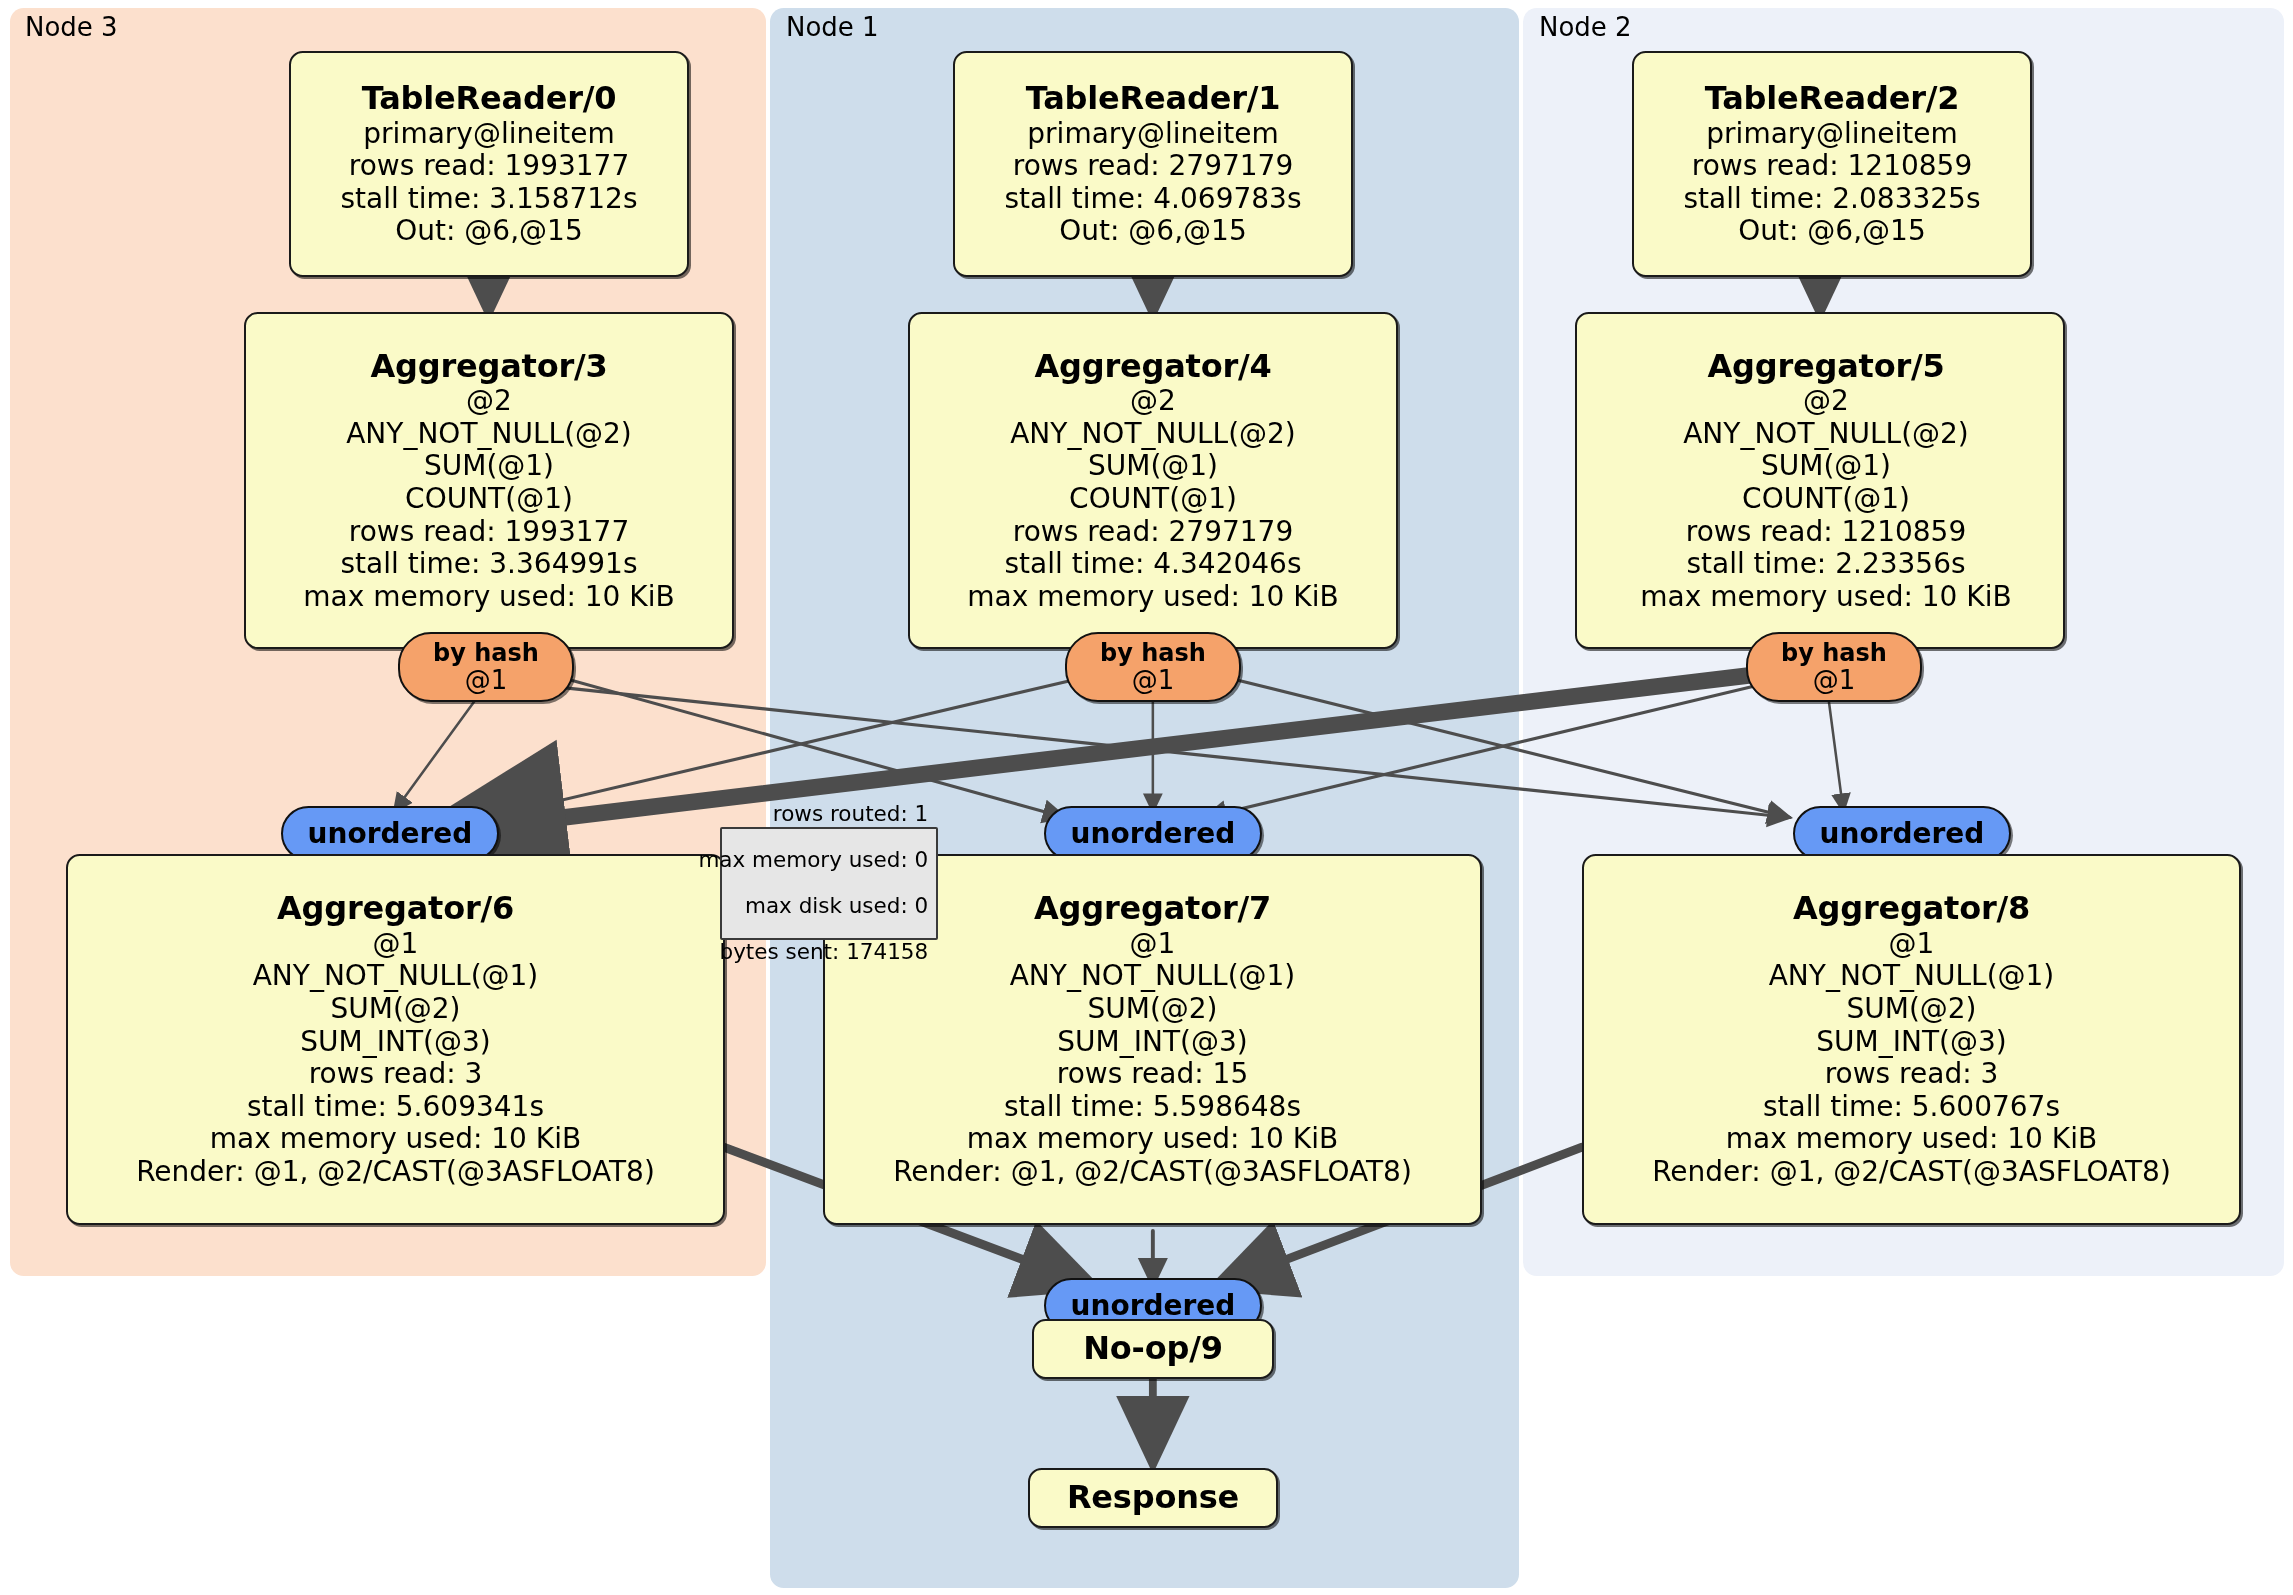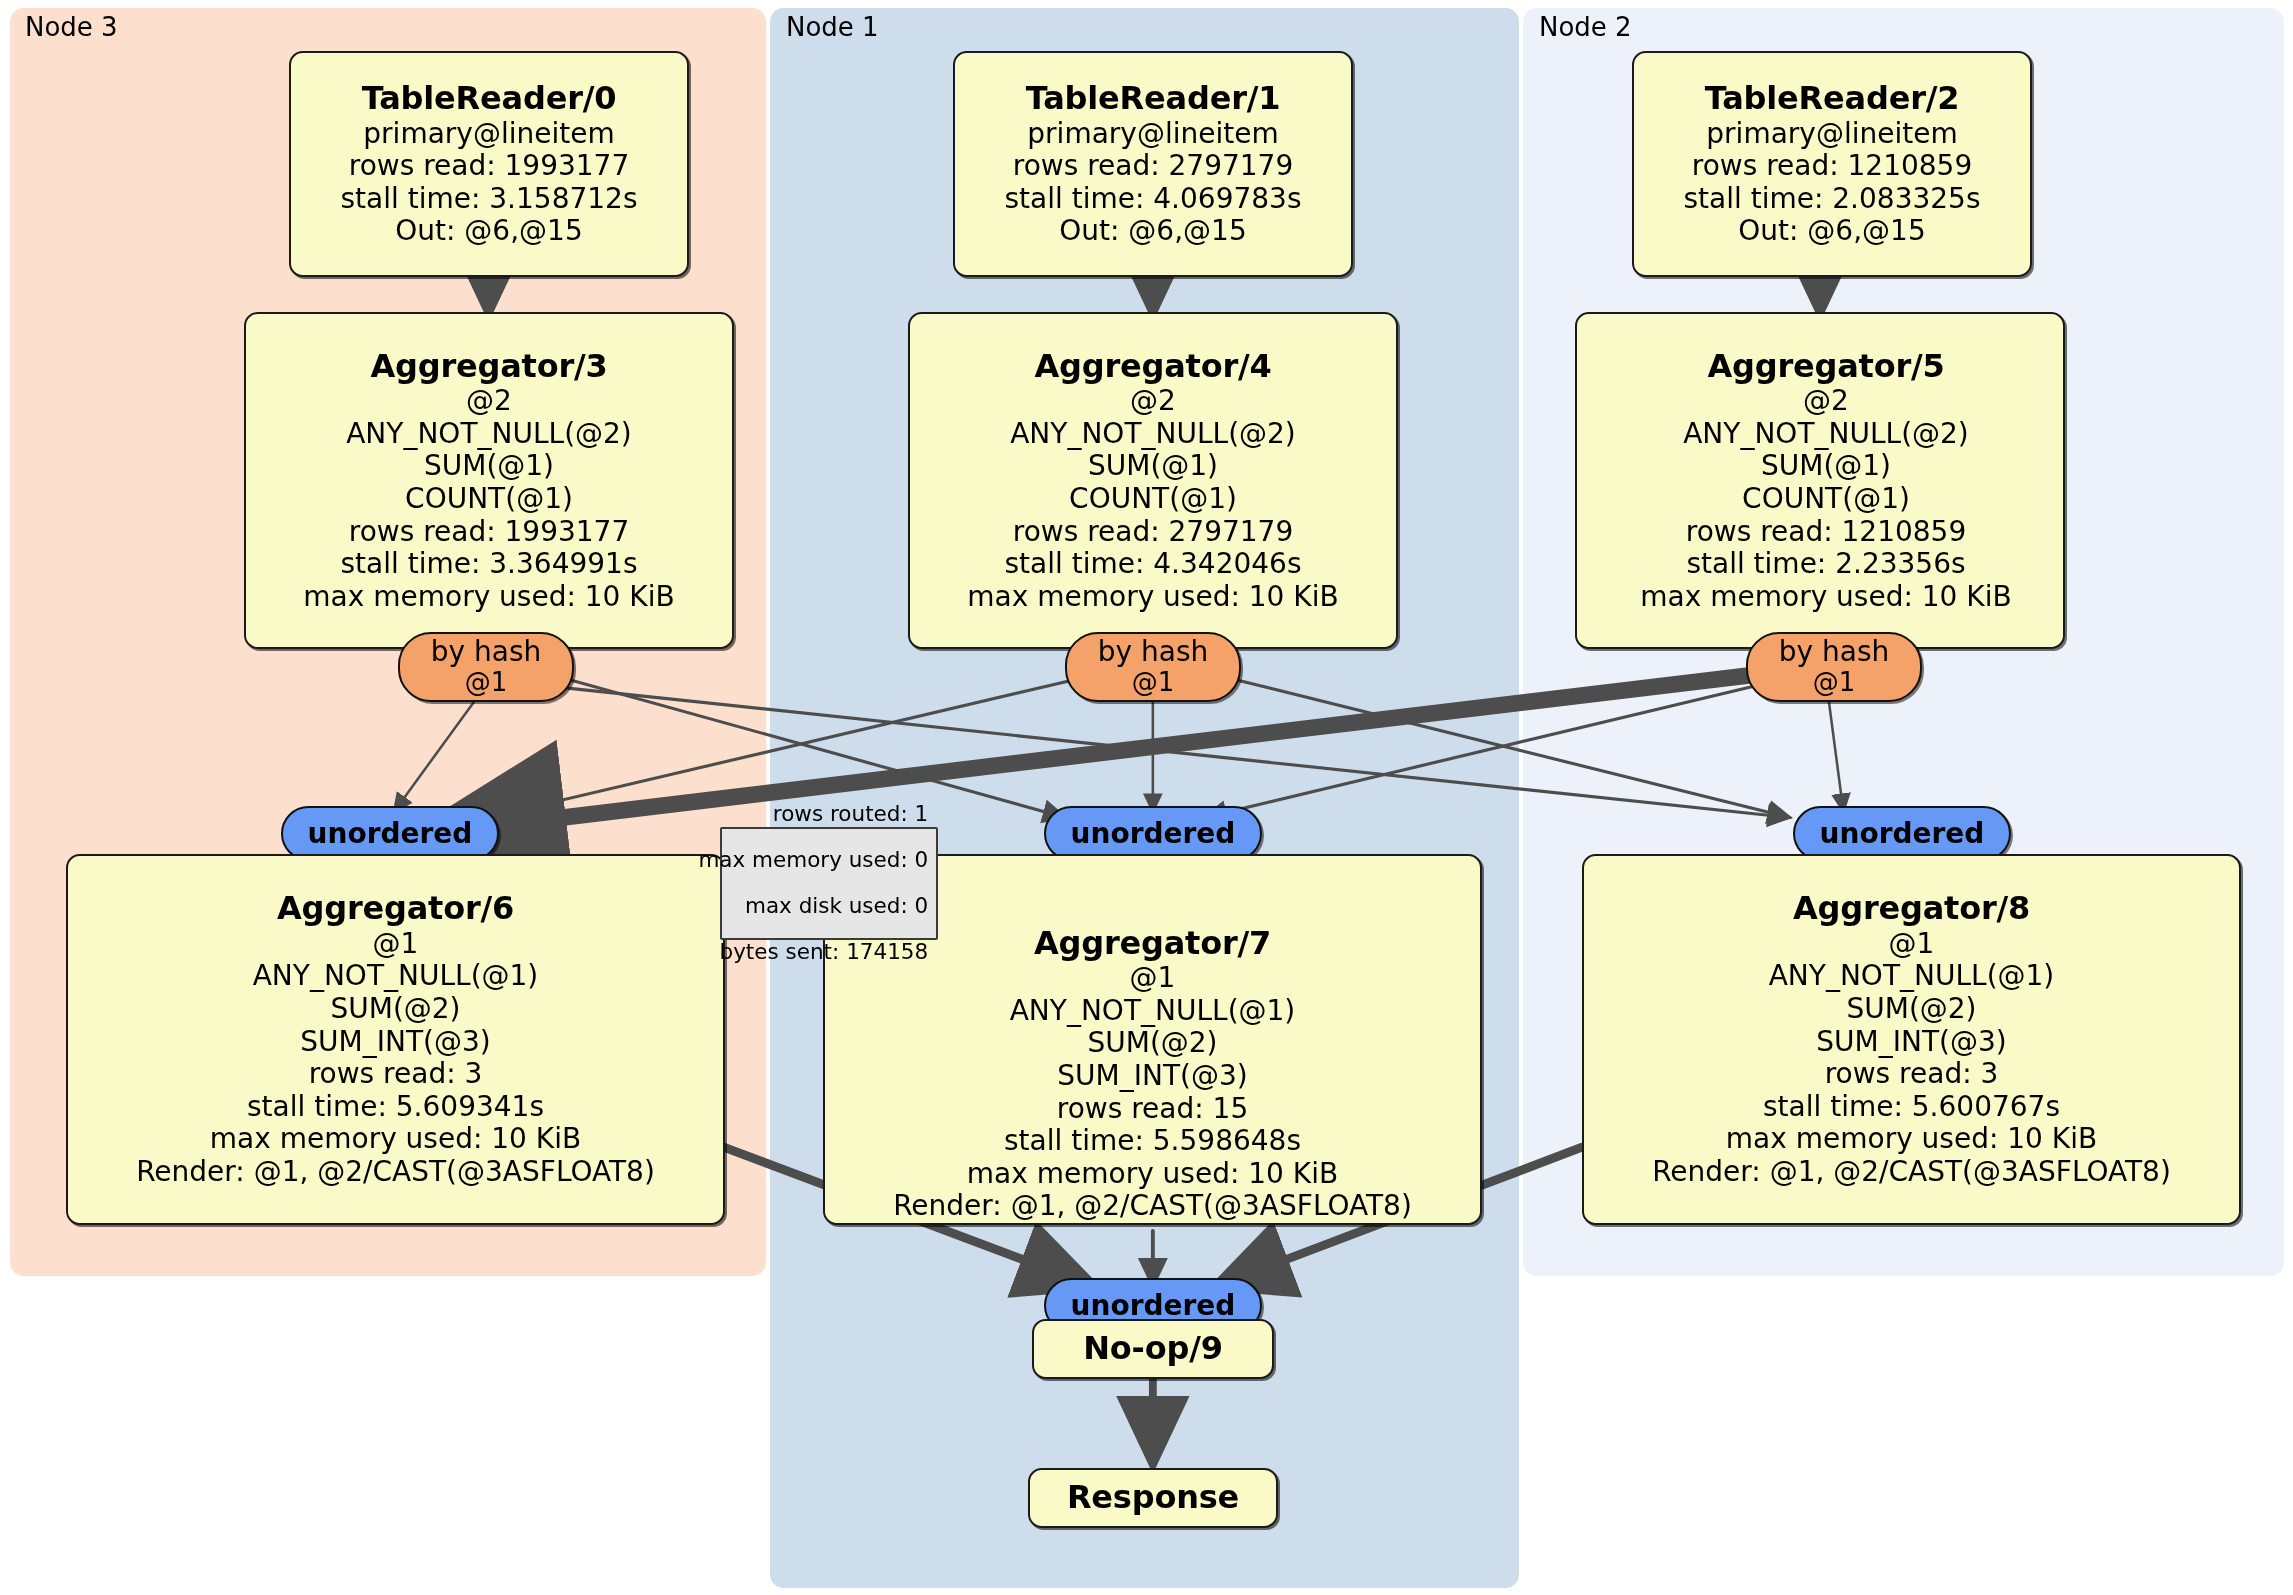--- a/index.html
+++ b/index.html
@@ -17,21 +17,21 @@
   .gnode{position:absolute;box-sizing:border-box;
          display:flex;flex-direction:column;align-items:center;justify-content:center;
          text-align:center;color:#000;}
   .box{background:#FAFAC8;border:2.9px solid #1a1a1a;border-radius:13.7px;
        box-shadow:2px 2px 0 rgba(0,0,0,0.55);}
   .box .ttl{font-weight:bold;font-size:32px;line-height:1.17;letter-spacing:-0.2px;}
   .box .ln{font-size:28px;line-height:1.165;white-space:nowrap;}
   .pill{border-radius:33px;border:2.9px solid #111;
         box-shadow:2px 2px 0 rgba(0,0,0,0.5);}
   .hash{background:#F5A26A;}
-  .hash .ttl{font-weight:normal;font-size:28px;line-height:1.1;}
+  .hash .ttl{font-weight:bold;font-size:24px;line-height:1.1;}
   .hash .ln{font-size:26px;line-height:1.1;}
   .unordered{background:#6699F5;}
   .unordered .ttl{font-weight:bold;font-size:28px;line-height:1;}
   .tip{background:#E6E6E6;border:2px solid #3a3a3a;border-radius:2px;
        align-items:flex-end;padding:3.9px 7.8px 4.9px 7.8px;gap:20px;}
   .tip .ln{font-size:21.5px;line-height:1.20;white-space:nowrap;text-align:right;}
   .small .ttl{font-size:32px;}
   svg#edges{position:absolute;left:0;top:0;width:2294px;height:1596px;
             pointer-events:none;}
 </style>
@@ -146,21 +146,21 @@
 
   <div class="gnode pill hash" style="left:1065px;top:632px;width:176px;height:70px;">
     <div class="ttl">by hash</div>
     <div class="ln">@1</div>
   </div>
 
   <div class="gnode pill unordered" style="left:1044px;top:806px;width:218px;height:55px;">
     <div class="ttl">unordered</div>
   </div>
 
-  <div class="gnode box" style="left:823px;top:854px;width:659px;height:371px;justify-content:flex-end;">
+  <div class="gnode box" style="left:823px;top:854px;width:659px;height:371px;">
     <div class="ttl">Aggregator/7</div>
     <div class="ln">@1</div>
     <div class="ln">ANY_NOT_NULL(@1)</div>
     <div class="ln">SUM(@2)</div>
     <div class="ln">SUM_INT(@3)</div>
     <div class="ln">rows read: 15</div>
     <div class="ln">stall time: 5.598648s</div>
     <div class="ln">max memory used: 10 KiB</div>
     <div class="ln">Render: @1, @2/CAST(@3ASFLOAT8)</div>
   </div>

